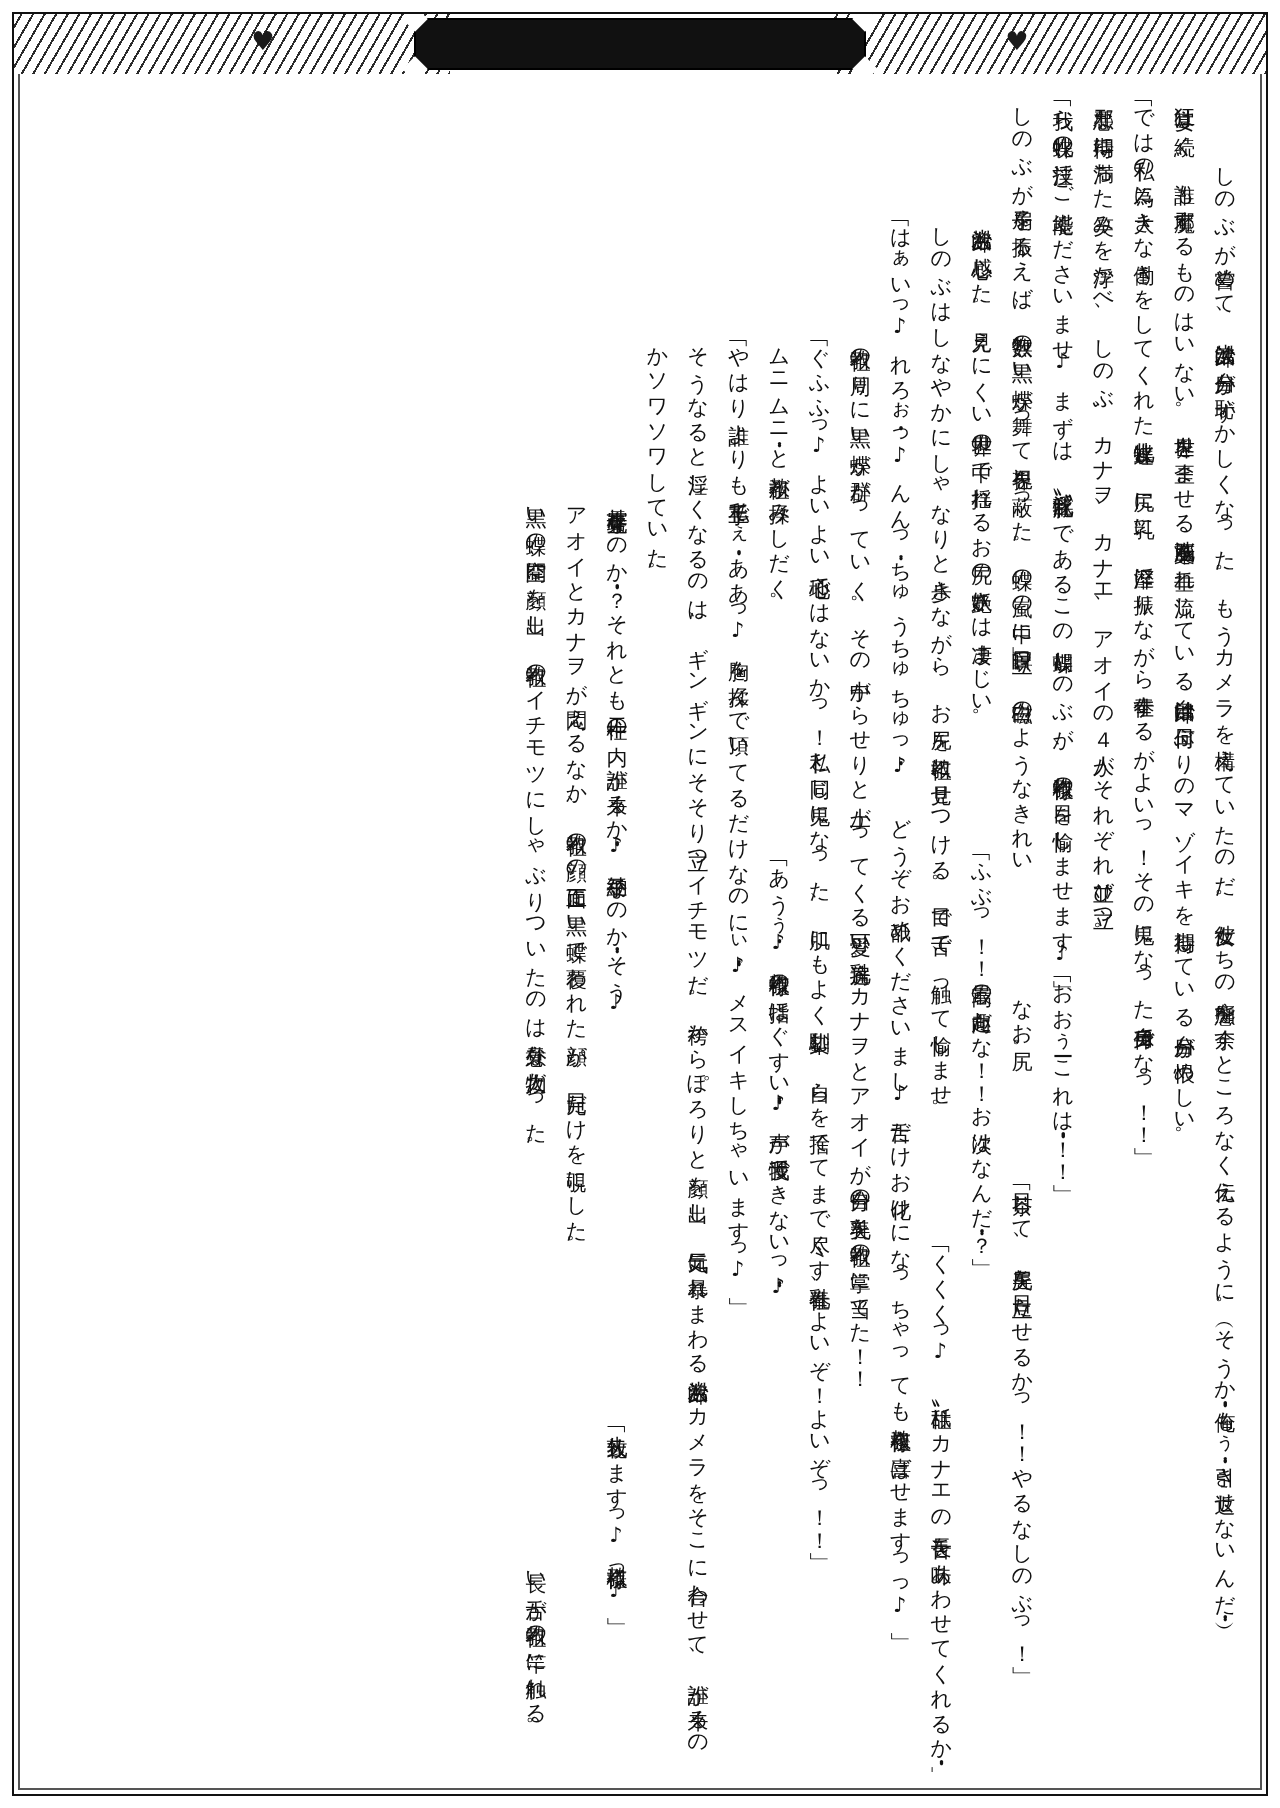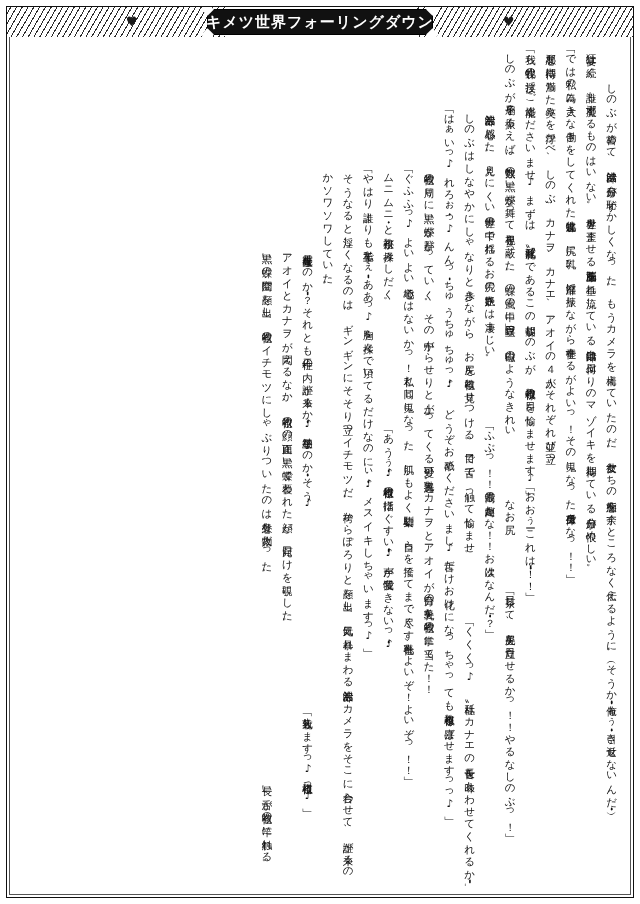--- a/index.html
+++ b/index.html
@@ -159,21 +159,20 @@
   </div>
 
   <div id="header-band">
     <div class="hdr-hatch left"></div>
     <div class="hdr-hatch right"></div>
 
     <div class="heart h1">♥</div>
     <div class="heart h2">♥</div>
 
     <div id="title-plate">
-      <span id="title-text">キメツ世界フォーリングダウン</span>
       <span class="plate-nick tl"></span>
       <span class="plate-nick tr"></span>
       <span class="plate-nick bl"></span>
       <span class="plate-nick br"></span>
     </div>
   </div>
 
   <div id="text-body"><div class="grp g-a"><div class="col small">しのぶが嘗めて、炭治郎は自分が恥ずかしくなっ</div><div class="col small">た。もうカメラを構えていたのだ。</div></div><div class="grp g-b"><div class="col small">彼女たちの痴態を余すところなく伝えるように。</div><div class="col small">（そうか・・・・俺もぅ・・・引き返せないん</div><div class="col small">だ・・・）</div></div><div class="grp g-b"><div class="col small">狂宴は続く。</div><div class="col small">誰も邪魔するものはいない。</div><div class="col small">世界を歪ませる洗脳薬画を垂れ流している自</div><div class="col small">治郎は何日ぶりのマゾイキを期待している自</div><div class="col small">分が恨めしい。</div></div><div class="grp g-b"><div class="col small">「では私の為に大きな働きをしてくれた牝蝶達</div><div class="col small">よ。尻に乳に、淫靡に振りながら奉仕するがよ</div><div class="col small">いっ！その鬼になった自身体でなっ！！」</div></div><div class="grp g-b"><div class="col small">邪悪な期待に満ちた笑みを浮かべ、しのぶ、カ</div><div class="col small">ナヲ、カナエ、アオイの４人がそれぞれ</div><div class="col small">並び立つ。</div></div><div class="grp g-b"><div class="col small">「我ら牝蝶の淫技、ご堪能くださいませ♪</div><div class="col small">まずは 〝淫乱牝豚〟 であるこの胡蝶しのぶが、</div><div class="col small">教祖様の目を愉しませます♪」</div></div><div class="grp g-b"><div class="col small">「おおぅーこれは・・・・！！」</div></div><div class="grp g-b"><div class="col small">しのぶが扇子を振るえば、無数の黒い蝶が舞って</div><div class="col small">視界を蔽った。</div><div class="col small">蝶の嵐の中に」瞑目立つ、白磁のようなきれい</div></div><div class="grp g-c"><div class="col small">なお尻。</div></div><div class="grp g-c"><div class="col small">「目茶して、美尻を目立たせるかっ！！</div><div class="col small">やるなしのぶっ！」</div></div><div class="grp g-c"><div class="col small">炭治郎も感心した。</div><div class="col small">見えにくい世界の中で揺れるお尻の妖艶さは</div><div class="col small">凄まじい。</div></div><div class="grp g-c"><div class="col small">「ふぶっ！！最高の趣向だな！！</div><div class="col small">お次はなんだ・・・？」</div></div><div class="grp g-c"><div class="col small">しのぶはしなやかにしゃなりと歩きながら、お尻</div><div class="col small">を教祖に見せつける。</div><div class="col small">目で舌で、触って愉しませ。</div></div><div class="grp g-c"><div class="col small">「くくくっ♪ 舐柱〟 カナエの長舌を味あわせ</div><div class="col small">てくれるか・・・」</div></div><div class="grp g-c"><div class="col small">「はぁいっ♪れろぉ・・っ♪んんっ・・ちゅう</div><div class="col small">ちゅちゅっ・・♪ どうぞお舐めくださいまし♪</div><div class="col small">舌だけお化けになっちゃっても教祖様を喜ばせ</div><div class="col small">ますっっ♪」</div></div><div class="grp g-d"><div class="col small">教祖の周りに黒い蝶が群がっていく。その中が</div><div class="col small">らせりと上がってくる可愛い乳房達。</div><div class="col small">カナヲとアオイが自分の美乳を教祖の掌に当て</div><div class="col small">た！！</div></div><div class="grp g-d"><div class="col small">「ぐふふっ♪よいよい心地ではないかっ！</div><div class="col small">私と同じ鬼になった、肌にもよく馴染む。</div><div class="col small">自らを捨ててまで尽くす乳奉仕、よいぞ！よい</div><div class="col small">ぞっ！！」</div></div><div class="grp g-d"><div class="col small">ムニムニ・・と教祖が揉みしだく。</div></div><div class="grp g-d"><div class="col small">「あうぅ・・♪教祖様の指ほぐすい・・・・♪</div><div class="col small">声が我慢できないっ・・・♪</div></div><div class="grp g-d"><div class="col small">「やはり誰よりも私上手でぇ・・・ああっ♪</div><div class="col small">胸を揉んで頂いてるだけなのにぃ・・・♪メスイ</div><div class="col small">キしちゃいますっ♪」</div></div><div class="grp g-d"><div class="col small">そうなると淫しくなるのは、ギンギンにそそり</div><div class="col small">立つイチモツだ。</div><div class="col small">袴からぽろりと顔を出し、元気に暴れまわる</div><div class="col small">炭治郎もカメラをそこに合わせて、誰が来るの</div><div class="col small">かソワソワしていた。</div></div><div class="grp g-e"><div class="col small">甘露寺先生なのか・・・？</div><div class="col small">それとも十二柱の内、誰が来るか・・・♪納豆子なの</div><div class="col small">か・・・そう♪</div></div><div class="grp g-e"><div class="col small">「失礼致しますっ♪教祖様っ♪」</div></div><div class="grp g-e"><div class="col small">アオイとカナヲが悶えるなか、教祖の顔の正面</div><div class="col small">に黒い蝶で覆われた顔が、口元だけを覗にした。</div></div><div class="grp g-e"><div class="col small">黒い蝶の空間に顔を出し、</div><div class="col small">教祖のイチモツにしゃぶりついたのは意外な人</div><div class="col small">物だった。</div></div><div class="grp g-e"><div class="col small">長い舌が教祖の竿に触れる。</div></div></div>
 
 </div>

